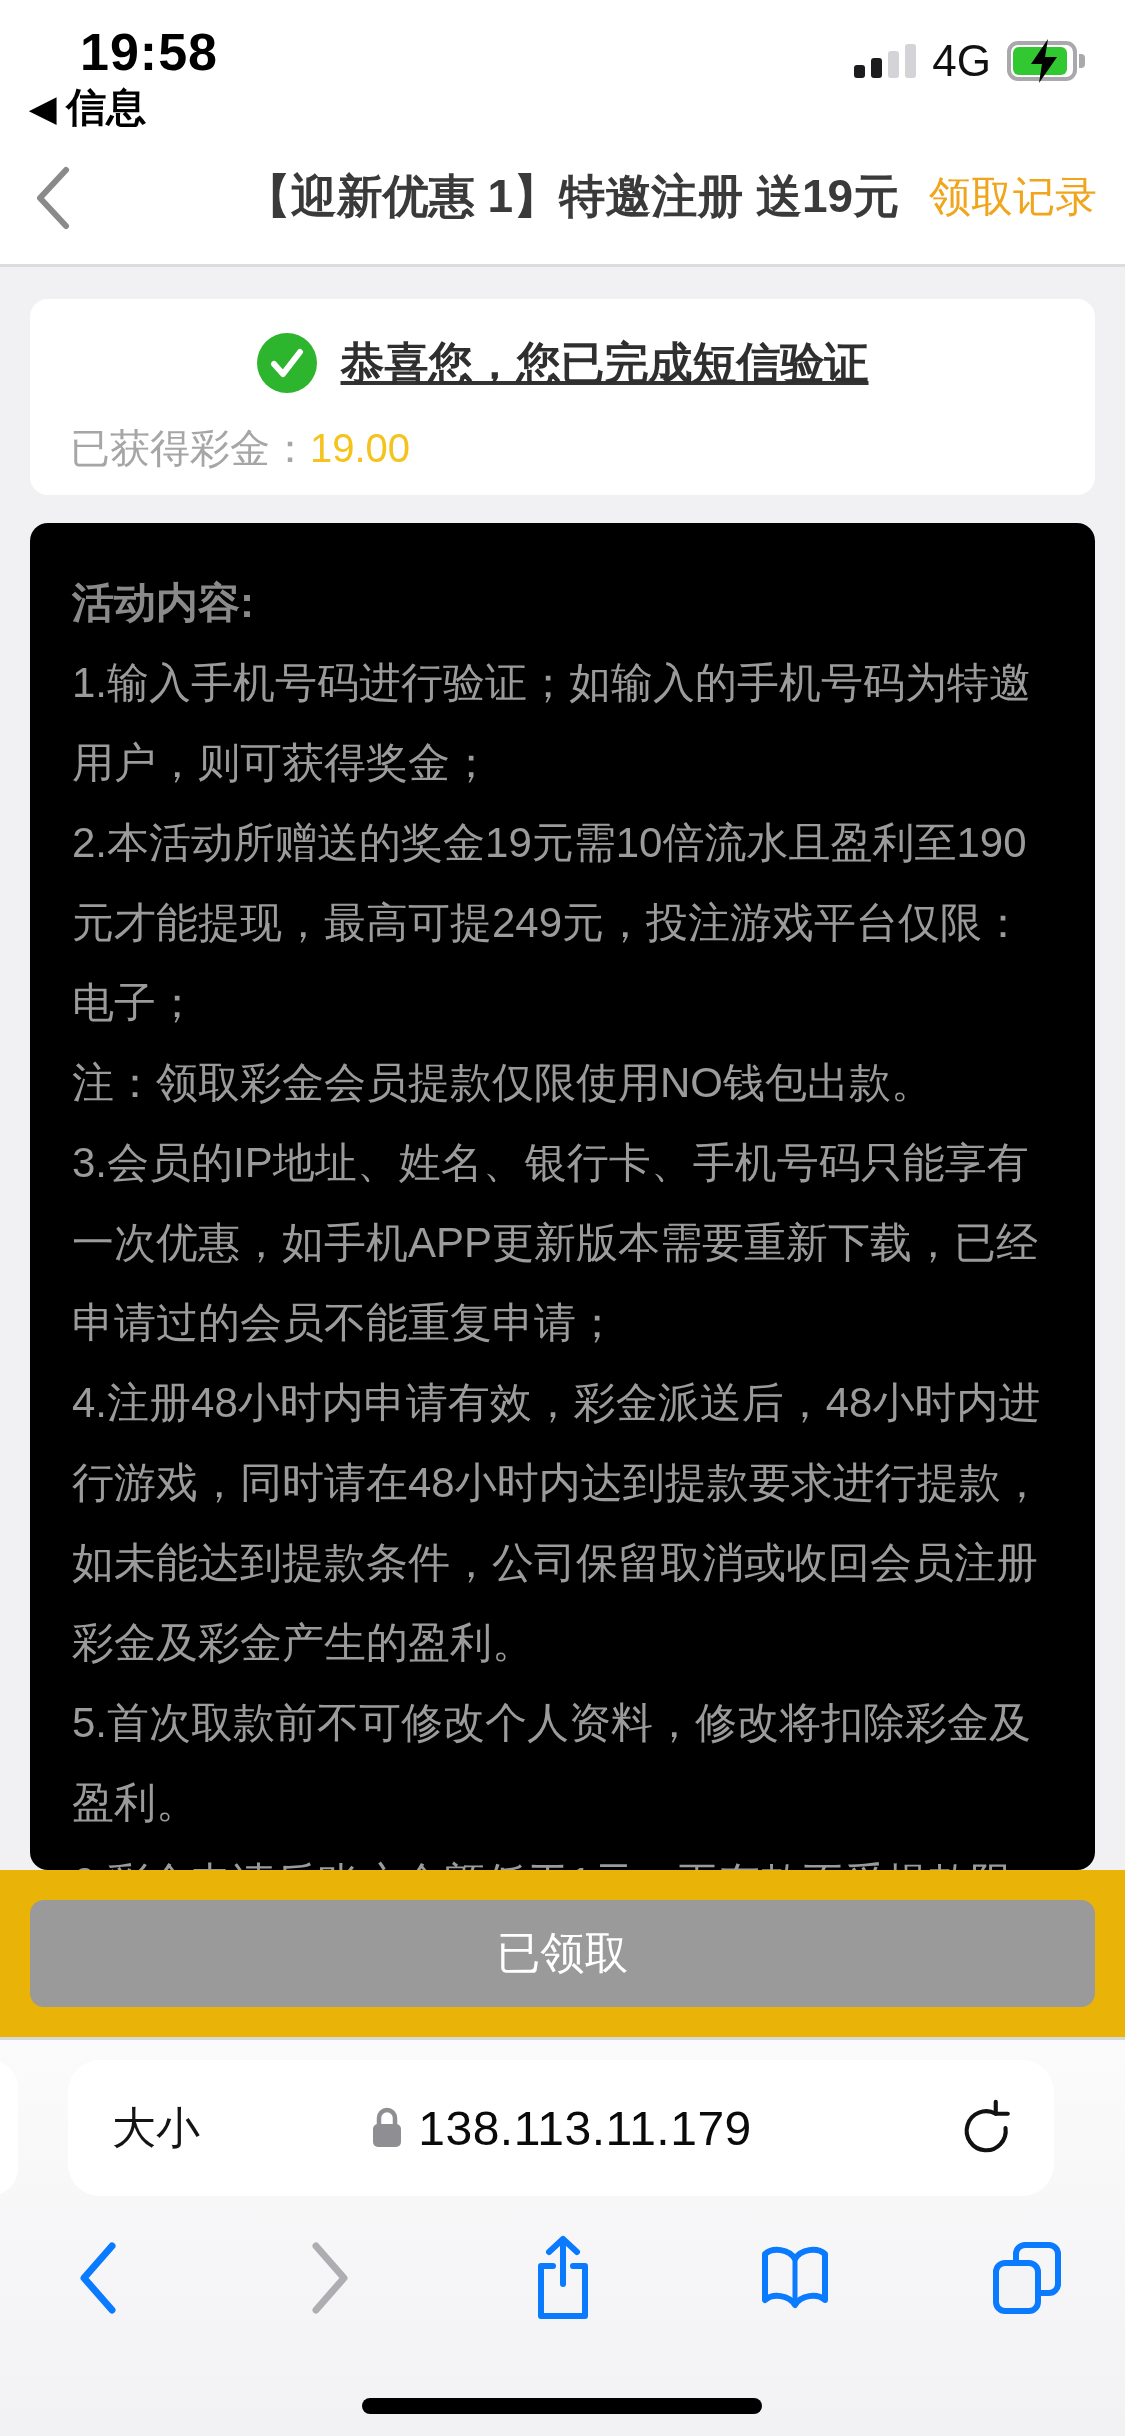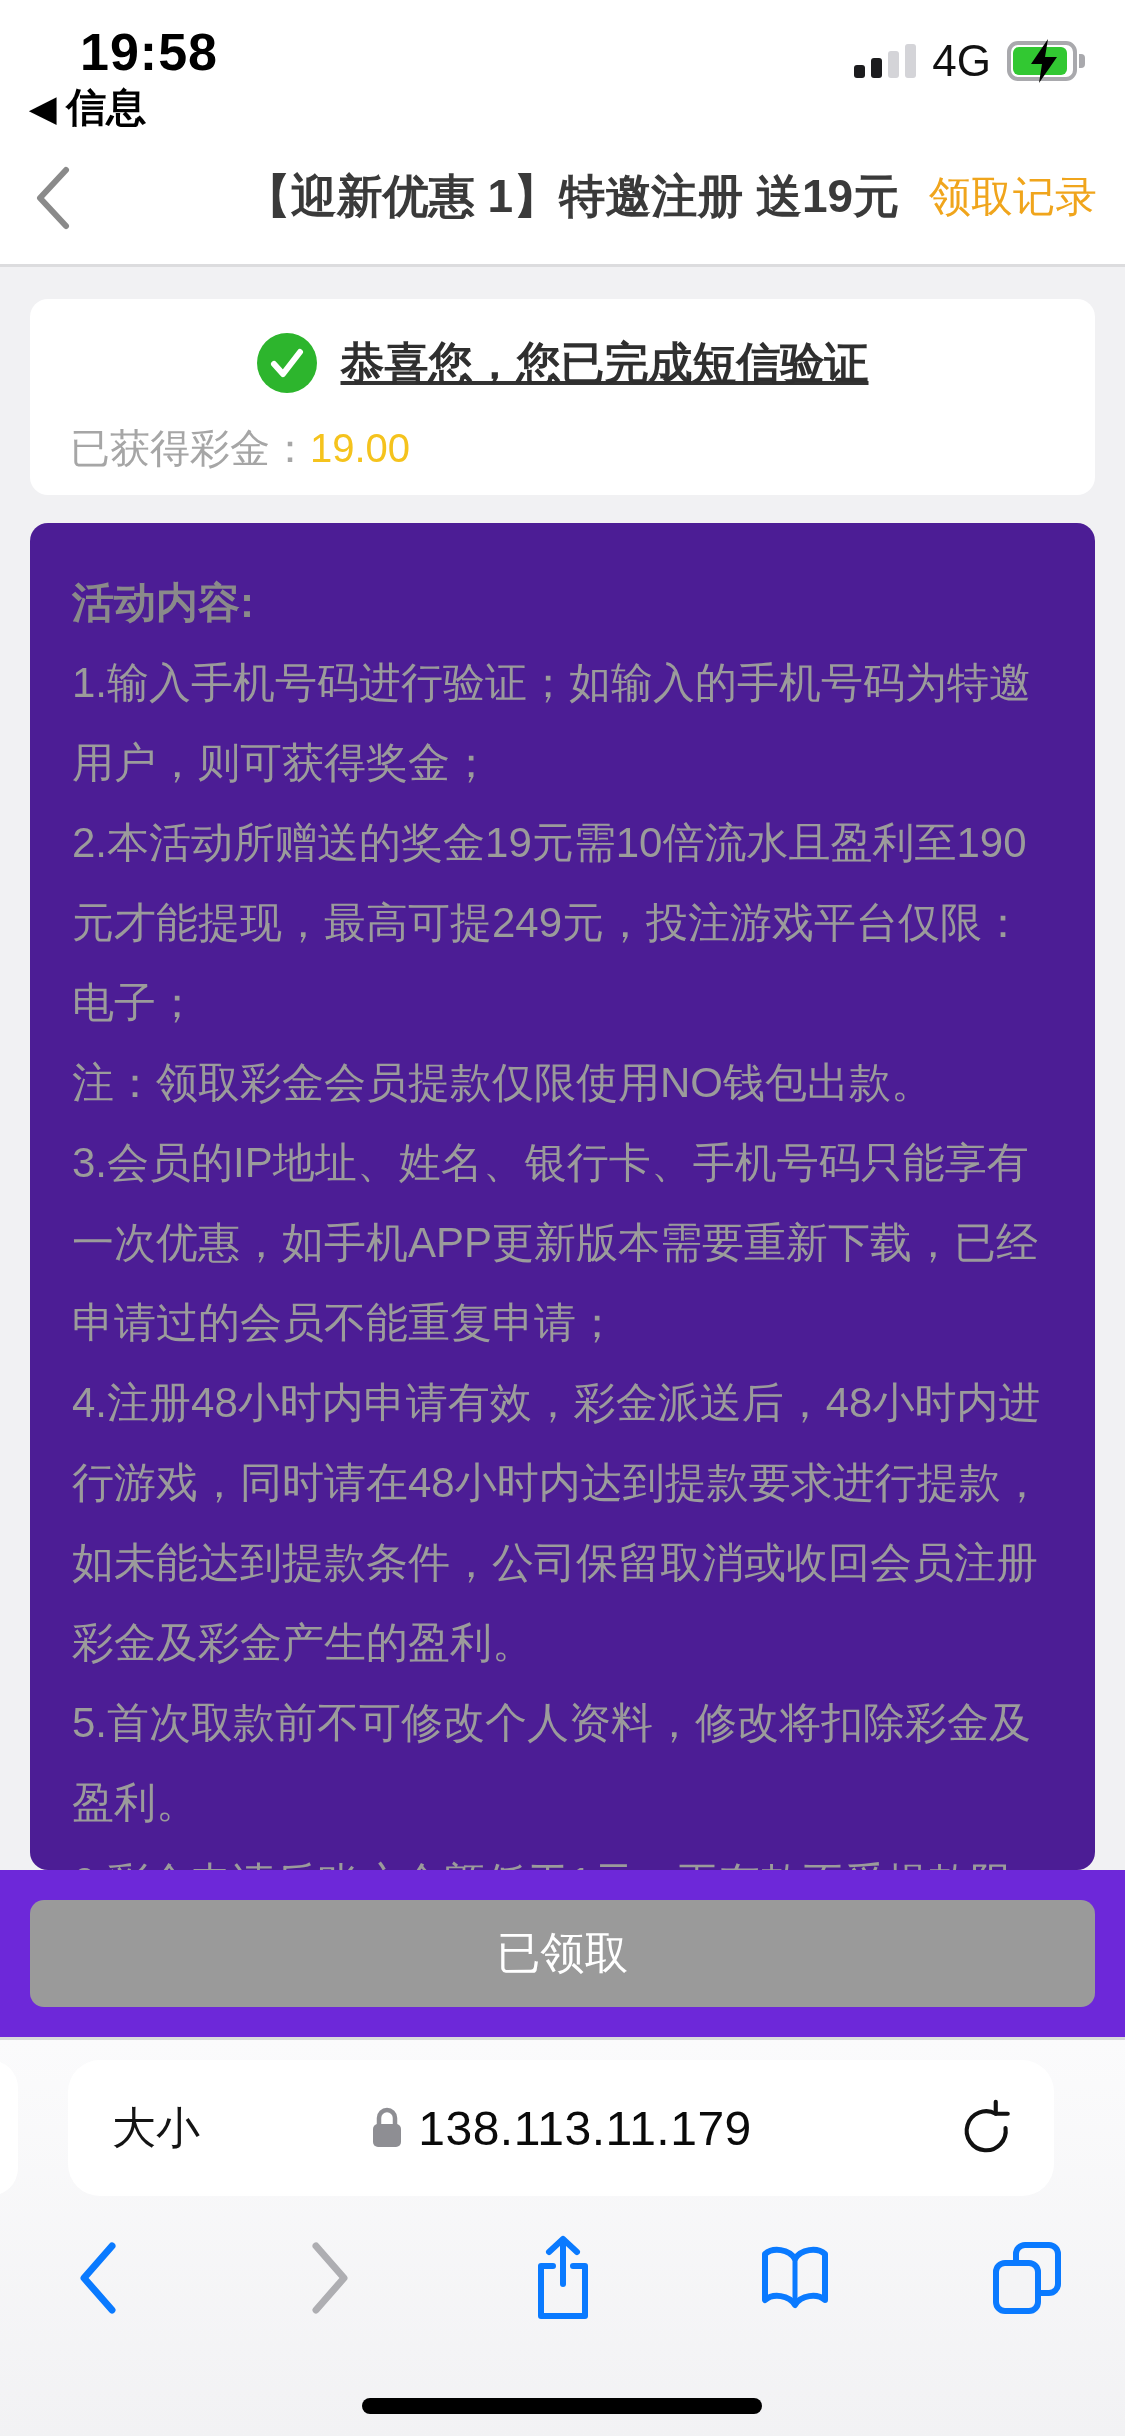--- a/index.html
+++ b/index.html
@@ -46,29 +46,29 @@
   }
   .success-row { display: flex; align-items: center; justify-content: center; margin-top: 34px; gap: 24px; text-decoration: underline; }
   .check-circle { width: 60px; height: 60px; border-radius: 50%; background: #2DB52D; flex: 0 0 auto; display: flex; align-items: center; justify-content: center; }
   .success-msg { font-size: 44px; font-weight: 600; color: #2F2F2F; }
   .bonus-row { margin: 28px 0 0 40px; font-size: 40px; }
   .bonus-label { color: #A6A6A6; }
   .bonus-value { color: #F5C31D; }
   
   .content-card {
     position: absolute; left: 30px; top: 523px; width: 1065px; height: 1347px;
-    background: #4c1d95; border-radius: 18px; overflow: hidden;
+    background: #000000; border-radius: 18px; overflow: hidden;
     padding: 40px 42px;
   }
   .content-heading { font-size: 42px; font-weight: 700; color: #8A8A8A; line-height: 80px; }
   .rule { font-size: 42px; color: #9B9B9B; line-height: 80px; }
   
   .action-bar {
     position: absolute; left: 0; top: 1870px; width: 1125px; height: 167px;
-    background: #6d28d9;
+    background: #eab308;
   }
   .claim-btn {
     display: block; margin: 30px auto 0; width: 1065px; height: 107px;
     background: #9A9A9A; border: none; border-radius: 14px;
     color: #FFFFFF; font-size: 44px; font-family: inherit;
   }
   
   .safari {
     position: absolute; left: 0; top: 2037px; width: 1125px; height: 399px;
     background: linear-gradient(#FBFBFC, #F2F2F4);

